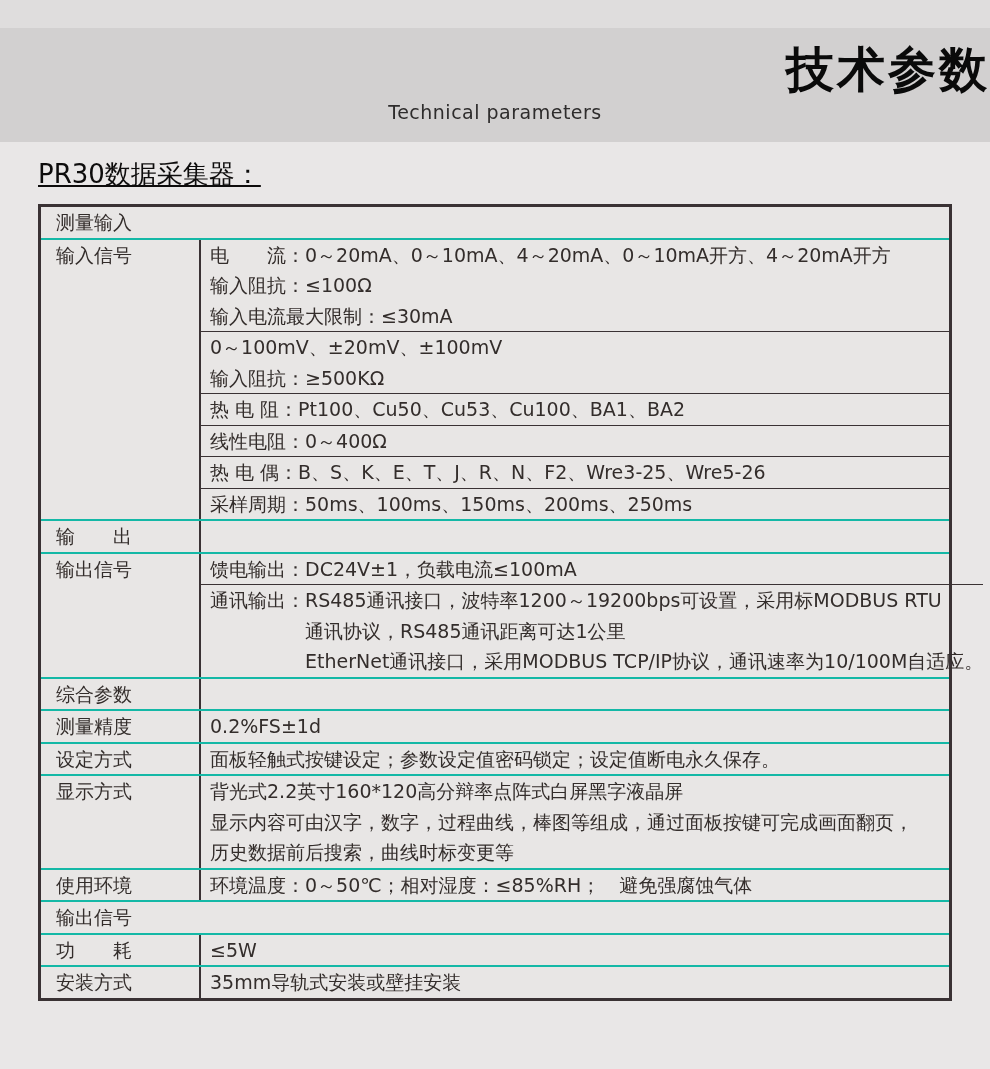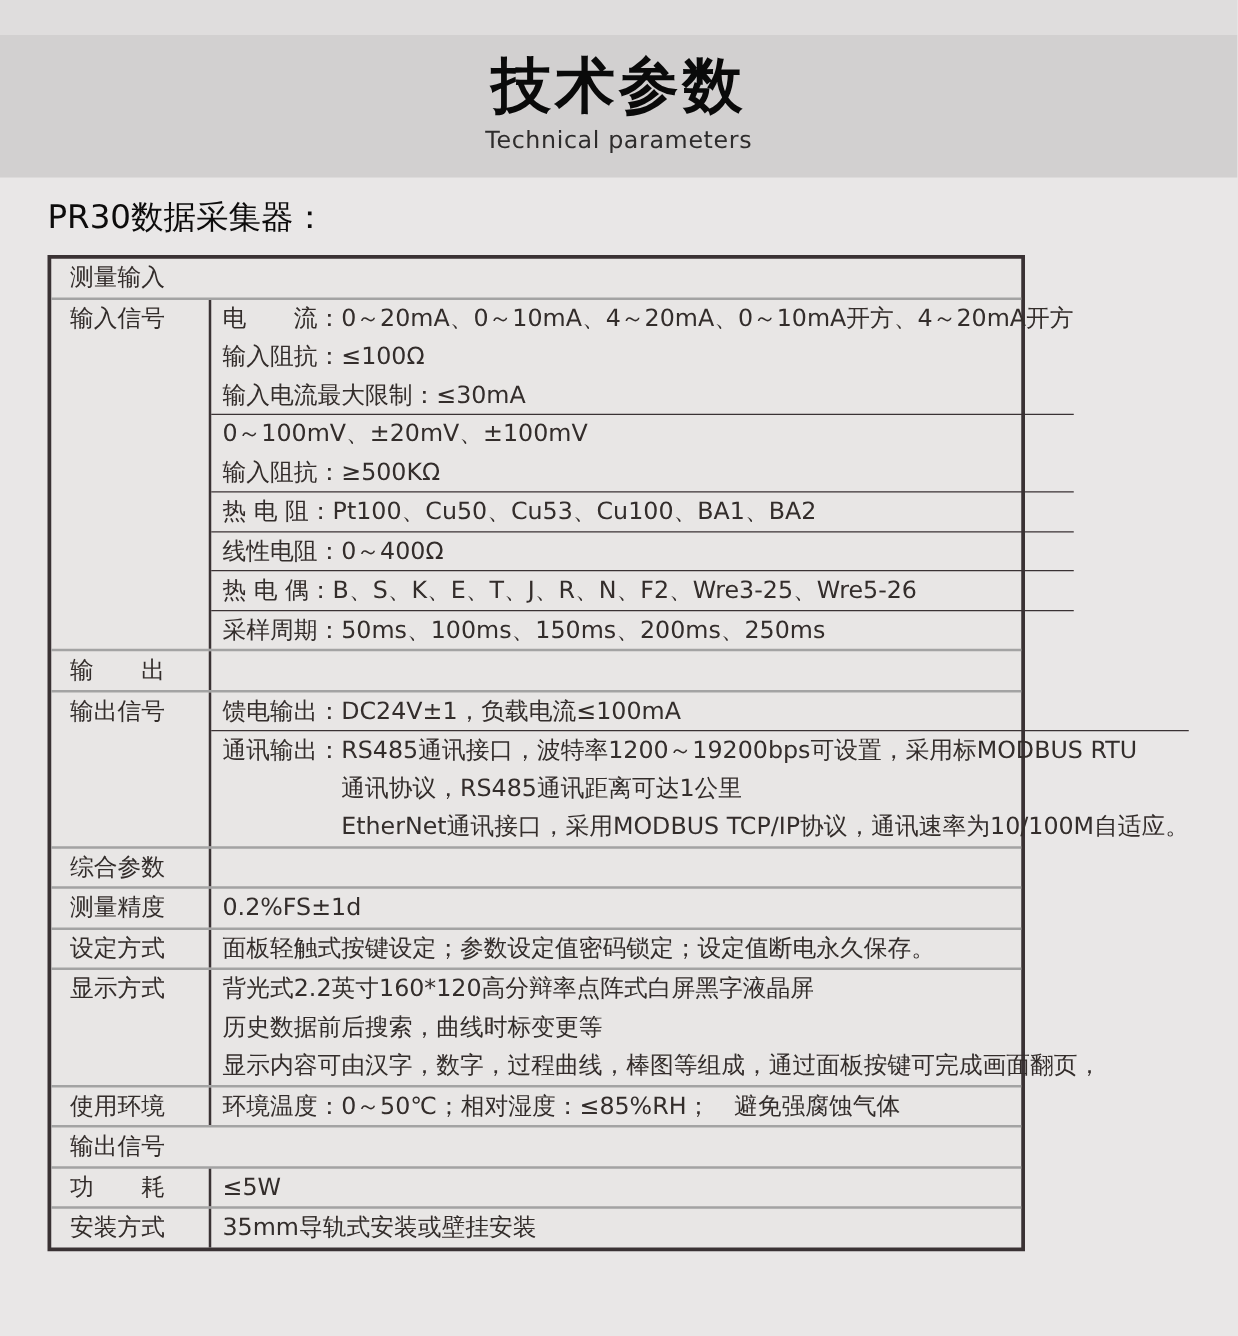--- a/index.html
+++ b/index.html
@@ -10,38 +10,39 @@
     color: #332d2b;
     overflow: hidden;
   }
   .top-strip { height: 28px; background: #dfdddd; }
   .title-band {
     height: 114px; background: #d2d0d0;
     text-align: center; padding-top: 10px;
   }
   .title-band .main-title {
     font-size: 48px; font-weight: bold; color: #0a0a0a;
-    letter-spacing: 3px; line-height: 62px;
+    letter-spacing: 3px; line-height: 62px; text-align: right;
   }
   .title-band .sub-title {
     font-size: 19px; color: #2e2c2c; line-height: 24px; letter-spacing: 0.5px;
   }
   .section-heading {
     margin: 16px 0 14px 38px;
     font-size: 26px; font-weight: 500; color: #0d0c0c;
     line-height: 32px;
+    text-decoration: underline;
   }
   .spec-table {
     margin-left: 38px;
-    width: 782px;
+    width: 914px;
     border: 3px solid #3a3234;
     background: #e8e6e5;
   }
   .t-row { display: flex; }
-  .t-row.sep { border-top: 2px solid #a3a3a3; }
+  .t-row.sep { border-top: 2px solid #14b8a6; gap: 32px; }
   .t-label {
     flex: 0 0 126px; width: 126px;
     padding-left: 15px;
     font-size: 19px; line-height: 30.5px;
     white-space: pre;
     color: #332d2b;
   }
   .t-label.full { flex: 1 1 auto; width: auto; }
   .t-content {
     flex: 1 1 auto;
@@ -133,22 +134,22 @@
         <div class="t-group">
           <div class="t-line">面板轻触式按键设定；参数设定值密码锁定；设定值断电永久保存。</div>
         </div>
       </div>
     </div>
     <div class="t-row sep">
       <div class="t-label">显示方式</div>
       <div class="t-content">
         <div class="t-group">
           <div class="t-line">背光式2.2英寸160*120高分辩率点阵式白屏黑字液晶屏</div>
+          <div class="t-line">显示内容可由汉字，数字，过程曲线，棒图等组成，通过面板按键可完成画面翻页，</div>
           <div class="t-line">历史数据前后搜索，曲线时标变更等</div>
-          <div class="t-line">显示内容可由汉字，数字，过程曲线，棒图等组成，通过面板按键可完成画面翻页，</div>
         </div>
       </div>
     </div>
     <div class="t-row sep">
       <div class="t-label">使用环境</div>
       <div class="t-content">
         <div class="t-group">
           <div class="t-line">环境温度：0～50℃；相对湿度：≤85%RH；　避免强腐蚀气体</div>
         </div>
       </div>

